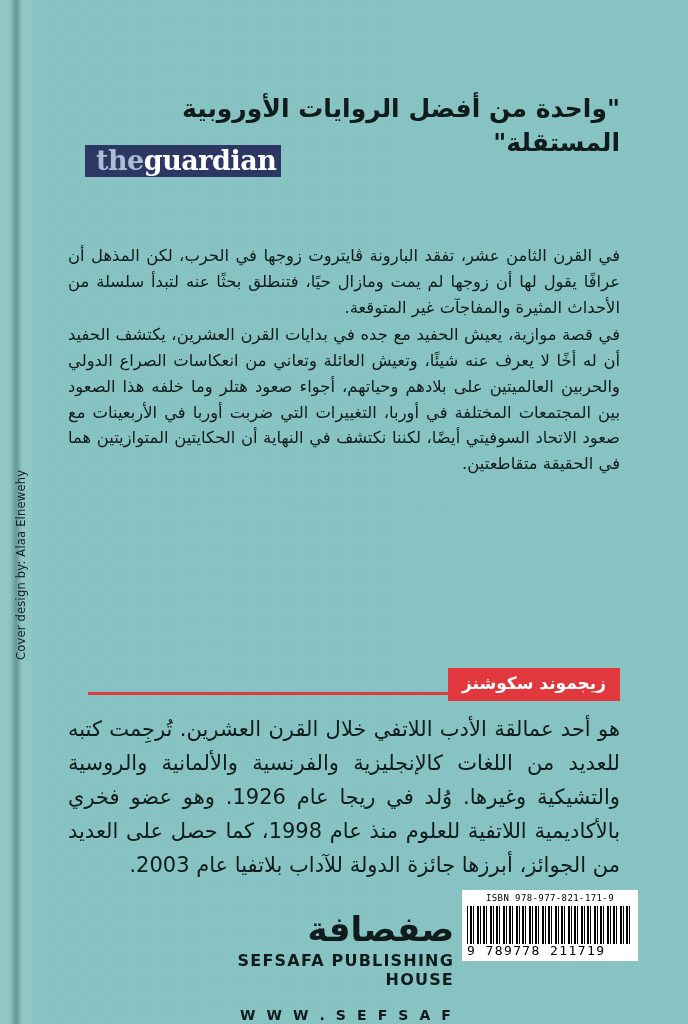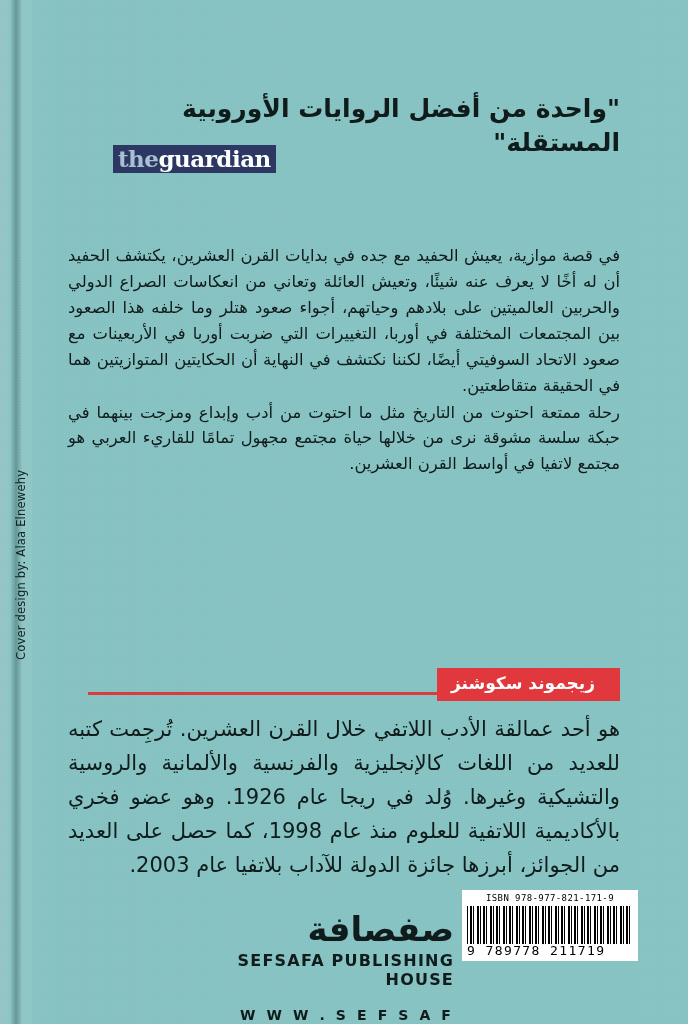--- a/index.html
+++ b/index.html
@@ -82,27 +82,26 @@
     font-weight: bold;
     line-height: 1.35;
     color: #101b1c;
     letter-spacing: 0;
   }
   .guardian-logo {
     position: absolute;
     top: 145px;
     left: 85px;
     background: #2c3763;
-    padding: 2px 5px 3px 5px;
-    font-size: 23px;
+    padding: 2px 5px 3px 11px;
+    font-size: 27px;
     font-weight: bold;
     line-height: 1;
     font-family: "DejaVu Serif", "Liberation Serif", serif;
     letter-spacing: -0.5px;
-    margin-left: 28px;
   }
   .guardian-logo .g-the { color: #a8c0d4; }
   .guardian-logo .g-guardian { color: #ffffff; }
 
   
   .blurb {
     position: absolute;
     top: 243px;
     right: 68px;
     left: 68px;
@@ -129,21 +128,21 @@
   .author-banner {
     position: absolute;
     top: 668px;
     right: 68px;
     background: #e0383c;
     color: #ffffff;
     direction: rtl;
     font-size: 17px;
     font-weight: bold;
     line-height: 1;
-    padding: 7px 25px 9px 14px;
+    padding: 7px 14px 9px 14px;
     letter-spacing: .3px;
   }
 
   
   .bio {
     position: absolute;
     top: 712px;
     right: 68px;
     left: 68px;
     direction: rtl;
@@ -233,22 +232,22 @@
 
     <div class="credit">Cover design by: Alaa Elnewehy</div>
 
     <div class="quote">"واحدة من أفضل الروايات الأوروبية المستقلة"</div>
 
     <div class="guardian-logo">
       <span class="g-the">the</span><span class="g-guardian">guardian</span>
     </div>
 
     <div class="blurb">
+      <p>في القرن الثامن عشر، تفقد البارونة ڤايتروت زوجها في الحرب، لكن المذهل أن عرافًا يقول لها أن زوجها لم يمت ومازال حيًا، فتنطلق بحثًا عنه لتبدأ سلسلة من الأحداث المثيرة والمفاجآت غير المتوقعة.</p>
       <p>في قصة موازية، يعيش الحفيد مع جده في بدايات القرن العشرين، يكتشف الحفيد أن له أخًا لا يعرف عنه شيئًا، وتعيش العائلة وتعاني من انعكاسات الصراع الدولي والحربين العالميتين على بلادهم وحياتهم، أجواء صعود هتلر وما خلفه هذا الصعود بين المجتمعات المختلفة في أوربا، التغييرات التي ضربت أوربا في الأربعينات مع صعود الاتحاد السوفيتي أيضًا، لكننا نكتشف في النهاية أن الحكايتين المتوازيتين هما في الحقيقة متقاطعتين.</p>
-      <p>رحلة ممتعة احتوت من التاريخ مثل ما احتوت من أدب وإبداع ومزجت بينهما في حبكة سلسة مشوقة نرى من خلالها حياة مجتمع مجهول تمامًا للقاريء العربي هو مجتمع لاتفيا في أواسط القرن العشرين.</p>
     </div>
 
     <div class="author-rule"></div>
     <div class="author-banner">زيجموند سكوشنز</div>
 
     <div class="bio">
       <p>هو أحد عمالقة الأدب اللاتفي خلال القرن العشرين. تُرجِمت كتبه للعديد من اللغات كالإنجليزية والفرنسية والألمانية والروسية والتشيكية وغيرها. وُلد في ريجا عام 1926. وهو عضو فخري بالأكاديمية اللاتفية للعلوم منذ عام 1998، كما حصل على العديد من الجوائز، أبرزها جائزة الدولة للآداب بلاتفيا عام 2003.</p>
     </div>
 
     <div class="publisher">

